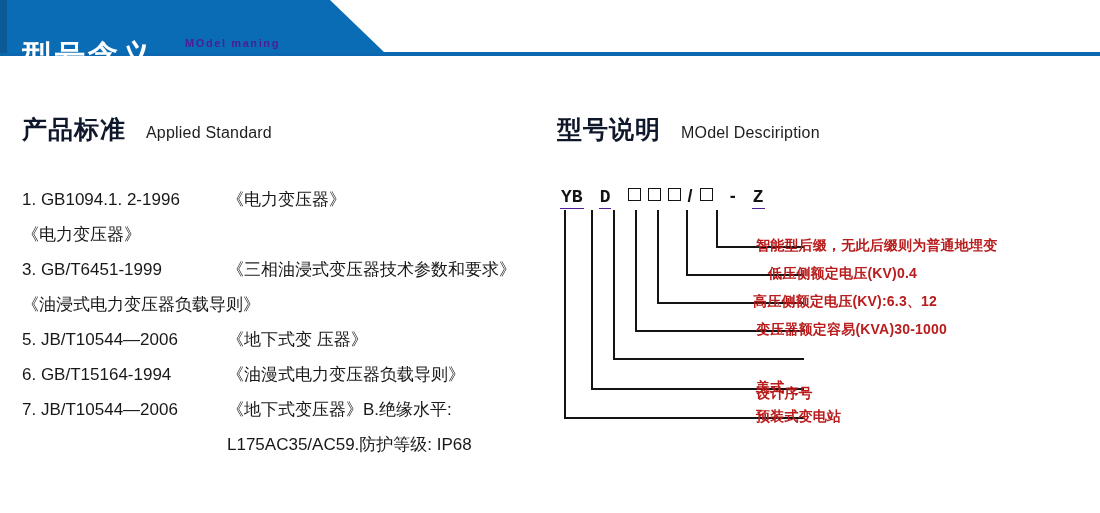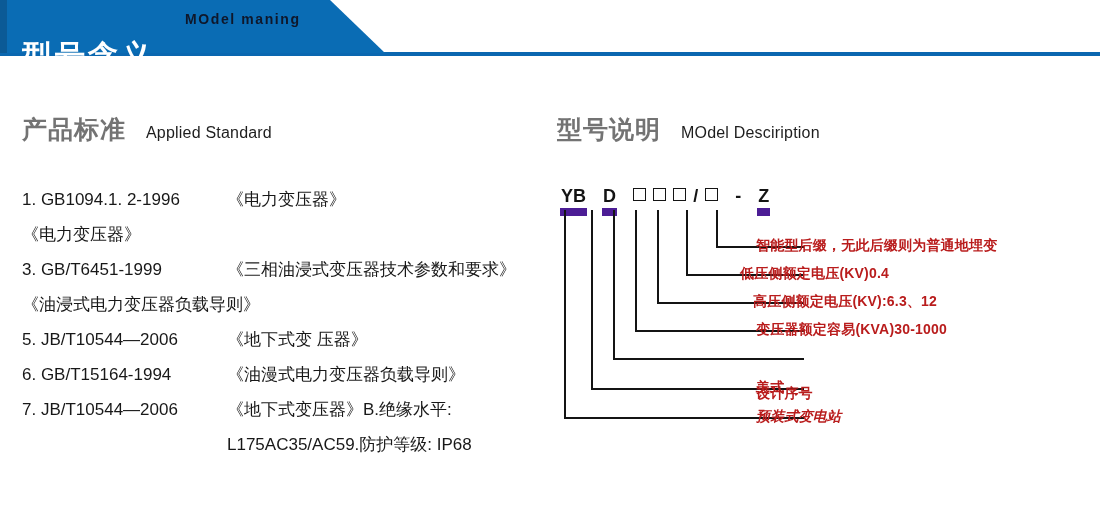--- a/index.html
+++ b/index.html
@@ -47,37 +47,37 @@
     font-size: 30px;
     font-weight: 700;
     color: #ffffff;
     letter-spacing: 3px;
     line-height: 40px;
     white-space: nowrap;
     margin-top: 32px;
   }
   .banner-sub {
     position: absolute;
-    left: 185px; top: 11px;
-    font-size: 14px;
+    left: 185px; top: 37px;
+    font-size: 11px;
     font-weight: 600;
-    color: #0f172a;
+    color: #4c1d95;
     letter-spacing: 1.6px;
     white-space: nowrap;
   }
 
   
   .section-head {
     position: absolute;
     white-space: nowrap;
   }
   .section-head .cn {
     font-size: 25px;
     font-weight: 700;
-    color: #737373;
+    color: #0f172a;
     letter-spacing: 1px;
     vertical-align: baseline;
   }
   .section-head .en {
     font-size: 16px;
     font-weight: 400;
     color: #1d1d1d;
     margin-left: 20px;
     letter-spacing: 0.2px;
     vertical-align: baseline;
@@ -122,22 +122,23 @@
     position: absolute;
     left: 4px; top: 0;
     font-size: 18px;
     font-weight: 700;
     letter-spacing: 0px;
     color: #141414;
     white-space: nowrap;
   }
   .code-line .seg { display: inline-block; }
   .code-line .ul {
-    border-bottom: 8px solid #4c1d95;
+    border-bottom: 1px solid #4c1d95;
     padding: 0 1px 1px 1px;
+    font-family: Liberation Mono, monospace;
   }
   .code-line .box {
     display: inline-block;
     width: 11px; height: 11px;
     border: 1.6px solid #141414;
     margin: 0 1px;
     vertical-align: 1px;
   }
   .code-line .sep { margin: 0 1px; font-weight: 700; }
 
@@ -247,19 +248,19 @@
 
   <div class="hbar" style="left:160px; top:60px;  width:88px;"></div>
   <div class="hbar" style="left:130px; top:88px;  width:118px;"></div>
   <div class="hbar" style="left:101px; top:116px; width:147px;"></div>
   <div class="hbar" style="left:79px;  top:144px; width:169px;"></div>
   <div class="hbar" style="left:57px;  top:172px; width:191px;"></div>
   <div class="hbar" style="left:35px;  top:202px; width:213px;"></div>
   <div class="hbar" style="left:8px;   top:231px; width:240px;"></div>
 
   <div class="lead-label" style="left:200px; top:51px;">智能型后缀，无此后缀则为普通地埋变</div>
-  <div class="lead-label" style="left:184px; top:79px;">低压侧额定电压(KV)0.4</div>
+  <div class="lead-label" style="left:212px; top:79px;">低压侧额定电压(KV)0.4</div>
   <div class="lead-label" style="left:197px; top:107px;">高压侧额定电压(KV):6.3、12</div>
   <div class="lead-label" style="left:200px; top:135px;">变压器额定容易(KVA)30-1000</div>
   <div class="lead-label" style="left:200px; top:163px;margin-top:36px;">设计序号</div>
   <div class="lead-label" style="left:200px; top:193px;">美式</div>
-  <div class="lead-label" style="left:200px; top:222px;font-style:italic;">预装式变电站</div>
+  <div class="lead-label" style="left:200px; top:222px;">预装式变电站</div>
 </div>
 
 </body></html>

